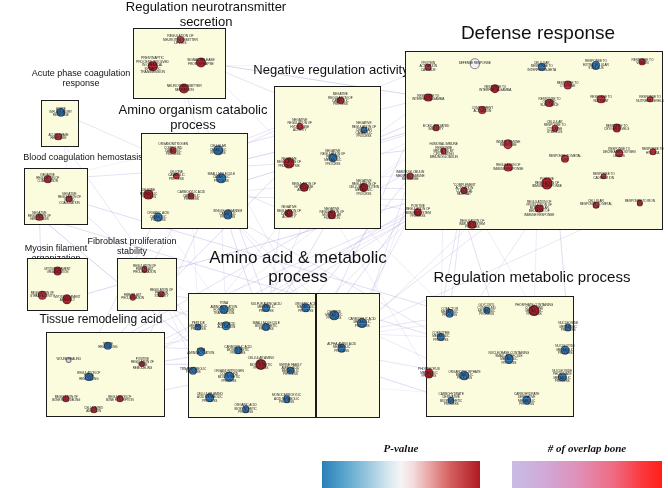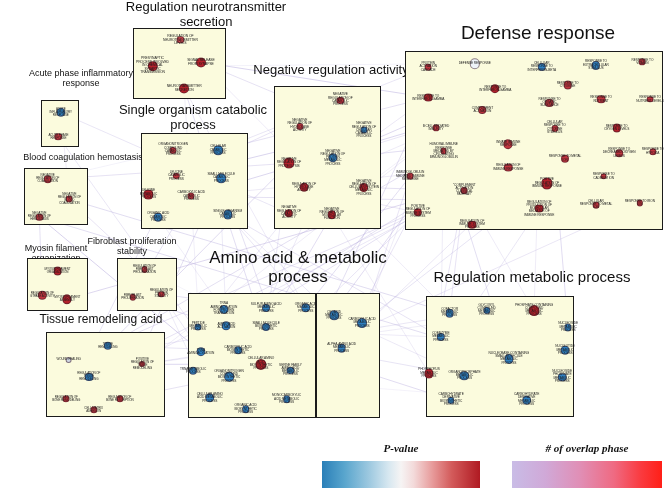--- a/index.html
+++ b/index.html
@@ -610,21 +610,21 @@
       <div class="node" style="left: 200.89px; top: 62.08px; font-size: 3.4px; width: 46px;">
         <span class="dot" style="width: 8px; height: 8px; background: rgb(179, 33, 43);"></span>
         <span class="lbl" style="white-space: pre-line;">SIGNAL RELEASE
 FROM SYNAPSE</span>
       </div>
       <div class="node" style="left: 184.15px; top: 88.35px; font-size: 3.4px; width: 46px;">
         <span class="dot" style="width: 8px; height: 8px; background: rgb(179, 33, 43);"></span>
         <span class="lbl" style="white-space: pre-line;">NEUROTRANSMITTER
 SECRETION</span>
       </div>
-      <div class="ctitle" style="left: 14px; top: 68px; width: 134px; font-size: 9px;">Acute phase inflammatory
+      <div class="ctitle" style="left: 14px; top: 68px; width: 134px; font-size: 9px;">Acute phase coagulation
 response</div>
       <div class="cluster" style="left: 41px; top: 100px; width: 38px; height: 47px;"></div>
       <div class="node" style="left: 60.76px; top: 112.69px; font-size: 3px; width: 46px;">
         <span class="dot" style="width: 7.2px; height: 7.2px; background: rgb(47, 127, 191);"></span>
         <span class="lbl" style="white-space: pre-line;">ACUTE
 INFLAMMATORY
 RESPONSE</span>
       </div>
       <div class="node" style="left: 58.48px; top: 136.66px; font-size: 3px; width: 46px;">
         <span class="dot" style="width: 5.6px; height: 5.6px; background: rgb(192, 52, 62);"></span>
@@ -721,21 +721,21 @@
       <div class="node" style="left: 119.78px; top: 399.15px; font-size: 3px; width: 46px;">
         <span class="dot" style="width: 5.2px; height: 5.2px; background: rgb(192, 52, 62);"></span>
         <span class="lbl" style="white-space: pre-line;">REGULATION OF
 BONE RESORPTION</span>
       </div>
       <div class="node" style="left: 93.6px; top: 410.2px; font-size: 3px; width: 46px;">
         <span class="dot" style="width: 5.2px; height: 5.2px; background: rgb(192, 52, 62);"></span>
         <span class="lbl" style="white-space: pre-line;">CELL-MATRIX
 ADHESION</span>
       </div>
-      <div class="ctitle" style="left: 84px; top: 103px; width: 218px; font-size: 13px;">Single organism catabolic
+      <div class="ctitle" style="left: 84px; top: 103px; width: 218px; font-size: 13px;">Amino organism catabolic
 process</div>
       <div class="cluster" style="left: 141px; top: 133px; width: 107px; height: 96px;"></div>
       <div class="node" style="left: 173.1px; top: 150.28px; font-size: 3.2px; width: 46px;">
         <span class="dot" style="width: 5.2px; height: 5.2px; background: rgb(192, 52, 62);"></span>
         <span class="lbl" style="white-space: pre-line;">ORGANONITROGEN
 COMPOUND
 CATABOLIC
 PROCESS</span>
       </div>
       <div class="node" style="left: 218.04px; top: 150.28px; font-size: 3.2px; width: 46px;">
@@ -1213,18 +1213,18 @@
       </div>
     </div>
 
   <div>
     <div class="legend-title" id="p-title" style="left: 330px; top: 442px; width: 142px;">P-value</div>
     <div class="bar" id="pbar" style="left: 322px; top: 461px; width: 158px; height: 27px;"></div>
 
   </div>
 
   <div>
-    <div class="legend-title" id="g-title" style="left: 512px; top: 442px; width: 150px;"># of overlap phase</div>
+    <div class="legend-title" id="g-title" style="left: 512px; top: 442px; width: 150px;"># of overlap bone</div>
     <div class="bar" id="gbar" style="left: 512px; top: 461px; width: 150px; height: 27px;"></div>
 
   </div>
 
 </div>
 
 </body></html>

